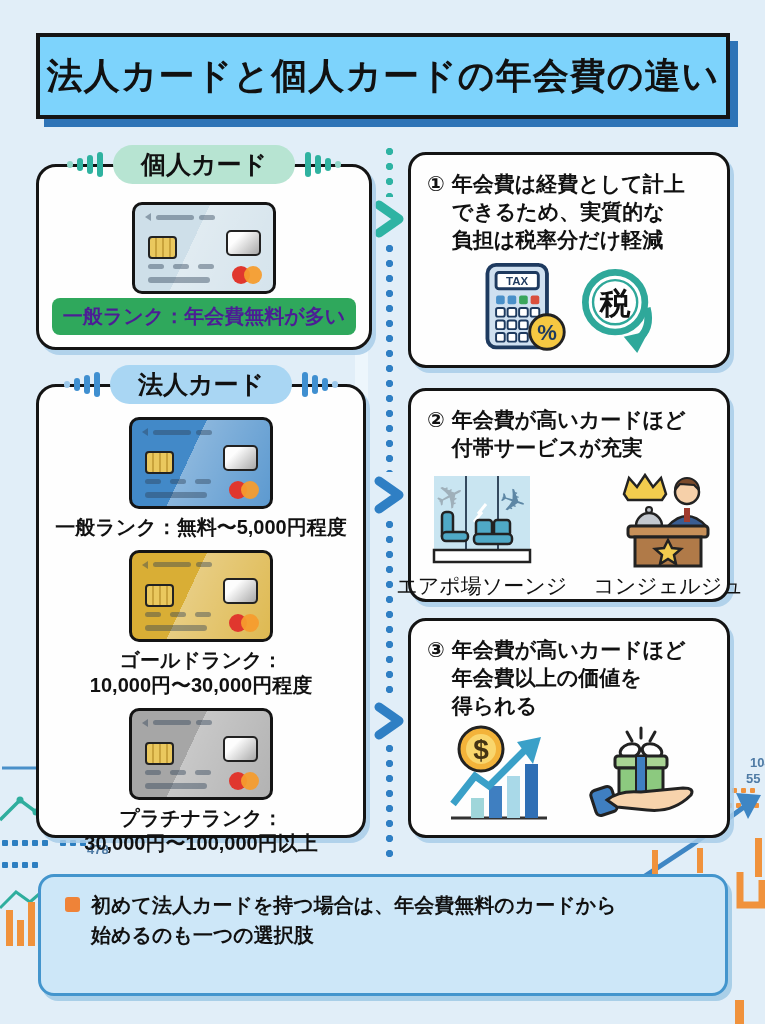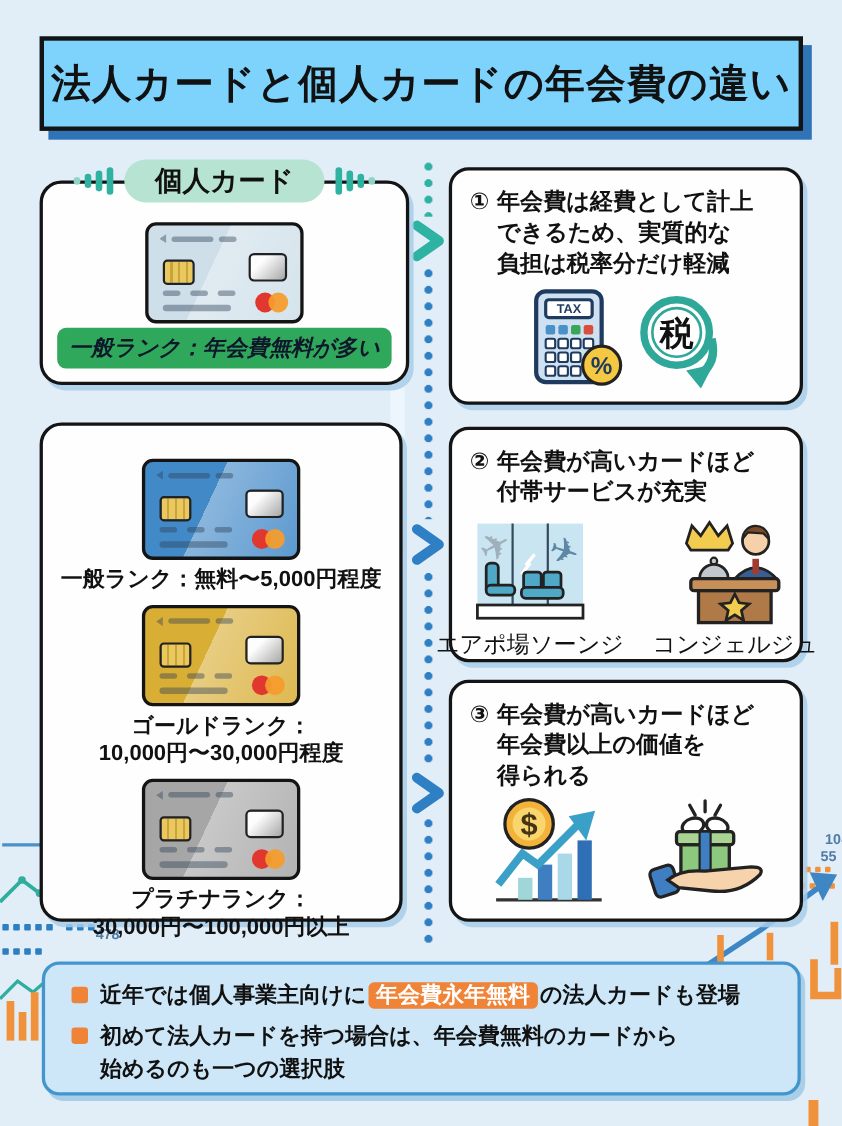--- a/index.html
+++ b/index.html
@@ -79,23 +79,23 @@
   .card .mc .c2{right:0;background:#f59c2e;opacity:.94;}
   .card.blue{--base:#4289c8;}
   .card.gold{--base:#d9ae35;}
   .card.plat{--base:#a6a6a6;}
 
   
   .personal-box{left:36px;top:164px;width:330px;height:180px;text-align:right;}
   .personal-box .card{margin:35px auto 0;}
   .rank-banner{
     position:absolute;left:13px;right:13px;bottom:12px;height:37px;
-    background:#2fa85c;border-radius:8px;color:#0f172a;
+    background:#2fa85c;border-radius:8px;color:#4c1d95;
     display:flex;align-items:center;justify-content:center;
-    font-size:20px;font-weight:800;white-space:nowrap;font-style:italic;
+    font-size:20px;font-weight:800;white-space:nowrap;
   }
   .corporate-box{left:36px;top:384px;width:330px;height:454px;
     display:flex;flex-direction:column;align-items:center;padding-top:30px;box-sizing:border-box;}
   .rank-label{font-size:20px;font-weight:800;text-align:center;line-height:1.28;margin-top:5px;white-space:nowrap;}
   .rank-label.two{white-space:pre-line;}
   .corporate-box .card + .rank-label{margin-top:6px;}
   .corporate-box .rank-label + .card{margin-top:9px;}
 
   
   .benefit{left:408px;width:322px;box-sizing:border-box;padding:15px 14px 10px 16px;border-radius:18px;}
@@ -245,20 +245,35 @@
     <div class="el longbar"></div>
     <div class="el mc">
         <i class="c1"></i>
         <i class="c2"></i>
       </div>
   </div>
   <div class="rank-banner">一般ランク：年会費無料が多い</div>
 </div>
 
 <div class="abs wbox corporate-box">
+  <div class="pill-row">
+    <span class="sigbars blue">
+        <span class="b1"></span>
+        <span class="b2"></span>
+        <span class="b3"></span>
+        <span class="b4"></span>
+      </span>
+    <div class="pill sky">法人カード</div>
+    <span class="sigbars blue">
+        <span class="b4"></span>
+        <span class="b3"></span>
+        <span class="b2"></span>
+        <span class="b1"></span>
+      </span>
+  </div>
 
   <div class="card blue">
     <div class="sheen"></div>
     <div class="el tl">
         <span class="tlarrow"></span>
         <i class="s1"></i>
         <i class="s2"></i>
       </div>
     <div class="el chip"></div>
     <div class="el holo"></div>
@@ -443,22 +458,16 @@
       <rect x="51" y="32" width="10" height="38" fill="#3f7fc1" stroke="#222" stroke-width="2"></rect>
       <rect x="8" y="64" width="22" height="26" rx="5" fill="#3f7fc1" stroke="#222" stroke-width="3" transform="rotate(-18 19 77)"></rect>
       <path d="M22,76 q12,-10 34,-8 l42,-4 q12,0 8,7 q-18,18 -44,15 l-30,-3 z" fill="#f7d3ac" stroke="#222" stroke-width="3"></path>
     </svg>
   </div>
 </div>
 
 <div class="abs footer-box">
   <div class="note">
     <span class="sq"></span>
-    <div class="txt">
-      <span>近年では個人事業主向けに</span><span class="hl">年会費永年無料</span><span>の法人カードも登場</span>
-    </div>
-  </div>
-  <div class="note">
-    <span class="sq"></span>
     <div class="txt preline">初めて法人カードを持つ場合は、年会費無料のカードから
 始めるのも一つの選択肢</div>
   </div>
 </div>
 
 </body></html>

